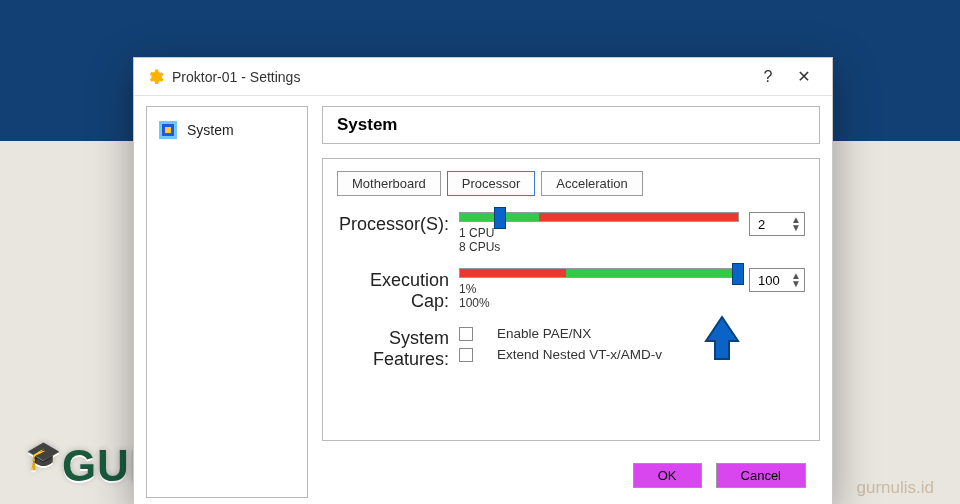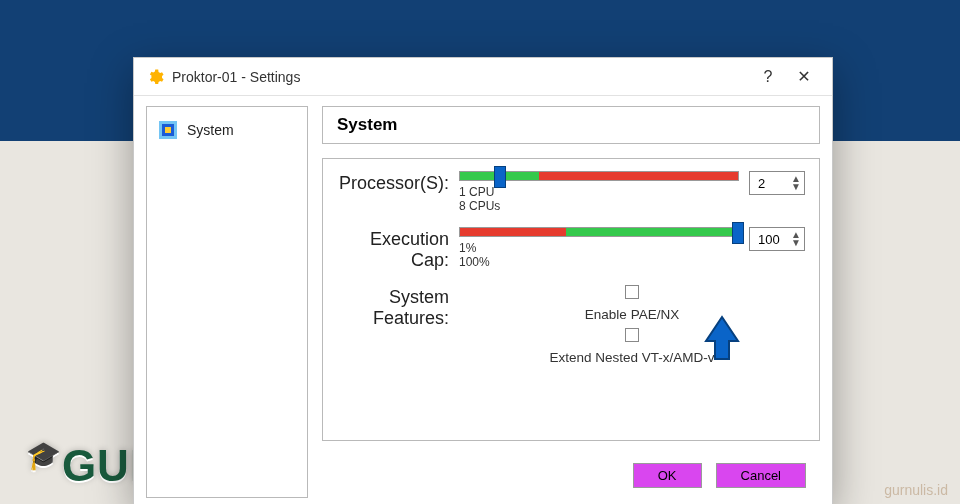--- a/index.html
+++ b/index.html
@@ -65,32 +65,32 @@
   .thumb { position: absolute; top: -6px; width: 12px; height: 22px; background: #0a64c8;
            border: 1px solid #06407f; transform: translateX(-50%); }
   .axis { display: flex; justify-content: space-between; font-size: 12px; color: #333; margin-top: 4px; flex-direction: column; }
   .spin {
     width: 56px; height: 24px; border: 1px solid #888; display: flex; align-items: center;
     justify-content: space-between; padding: 0 4px 0 8px; font-size: 13px; background: #fff;
     cursor: pointer;
   }
   .spin .arrws { font-size: 10px; line-height: 8px; color: #555; letter-spacing:-1px; }
 
-  .chk { display: flex; align-items: center; gap: 8px; font-size: 13.5px; color: #333; margin-bottom: 6px; flex-direction: column; }
+  .chk { display: flex; align-items: center; gap: 24px; font-size: 13.5px; color: #333; margin-bottom: 6px; }
   .chk-box { width: 14px; height: 14px; border: 1.5px solid #888; background: #fff; }
 
   .actions { display: flex; justify-content: flex-end; gap: 14px; padding: 8px 14px 10px; }
   .btn { border: 1px solid #9a9a9a; background: #d946ef; padding: 4px 24px; font-size: 13px; cursor: pointer; }
 
   .cursor-arrow {
     position: absolute; left: 379px; top: 156px; width: 40px; height: 48px; z-index: 50;
     pointer-events:none;
   }
 
-  .watermark { position: absolute; right: 12px; bottom: 6px; font-size: 14px; color: #cbb9a4; }
+  .watermark { position: absolute; right: 26px; bottom: 6px; font-size: 17px; color: #cbb9a4; }
   .wm-logo { position: absolute; left: 26px; bottom: 12px; font-family: Georgia, serif;
              font-size: 44px; font-weight: 900; color: #195a3d; letter-spacing: 1px;
              text-shadow: 0 2px 0 #fff, 0 0 6px rgba(0,0,0,.25); }
   .wm-logo .hat{ font-size: 28px; vertical-align: super; }
 </style>
 </head>
 <body>
 
 <div class="page-bg">
   <div class="wave yellow"></div>
@@ -118,20 +118,25 @@
         <span>System</span>
       </div>
     </div>
 
     <div class="main">
       <div class="hdr-box">
         <h2>System</h2>
       </div>
 
       <div class="panel">
+        <div class="tabs">
+          <div class="tab">Motherboard</div>
+          <div class="tab active">Processor</div>
+          <div class="tab">Acceleration</div>
+        </div>
 
         <div class="row">
           <div class="row-label">Processor(S):</div>
           <div class="row-body">
             <div class="slider" id="proc-slider">
                 <div class="seg" style="left: 0%; right: 100%; background: rgb(230, 59, 46);"></div>
                 <div class="seg" style="left: 0%; right: 71.4286%; background: rgb(53, 201, 76);"></div>
                 <div class="seg" style="left: 28.5714%; right: 0%; background: rgb(230, 59, 46);"></div>
                 <div class="thumb" style="left: 14.2857%;"></div>
               </div>

